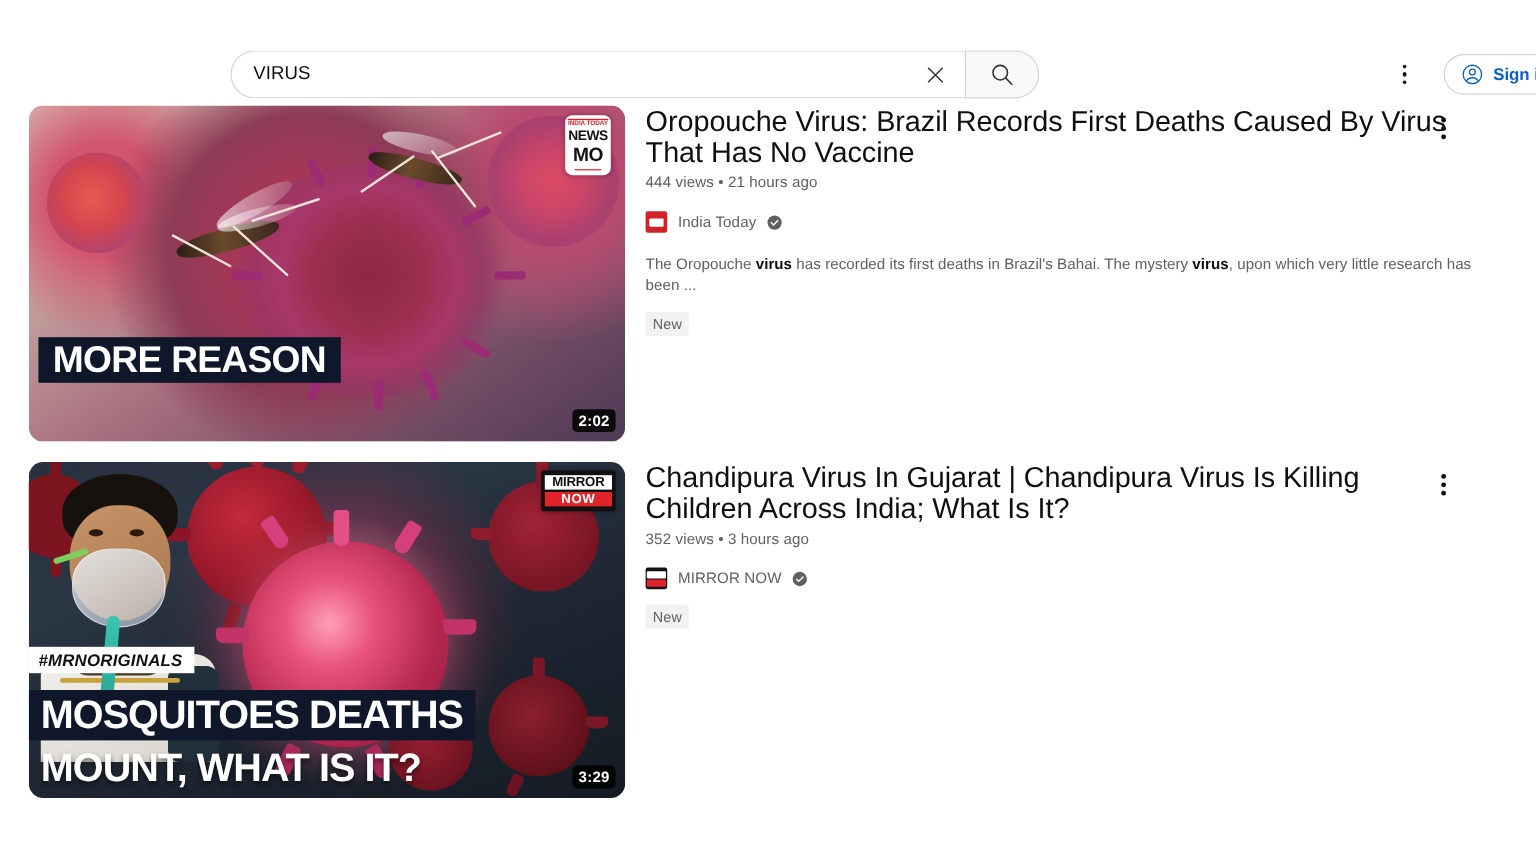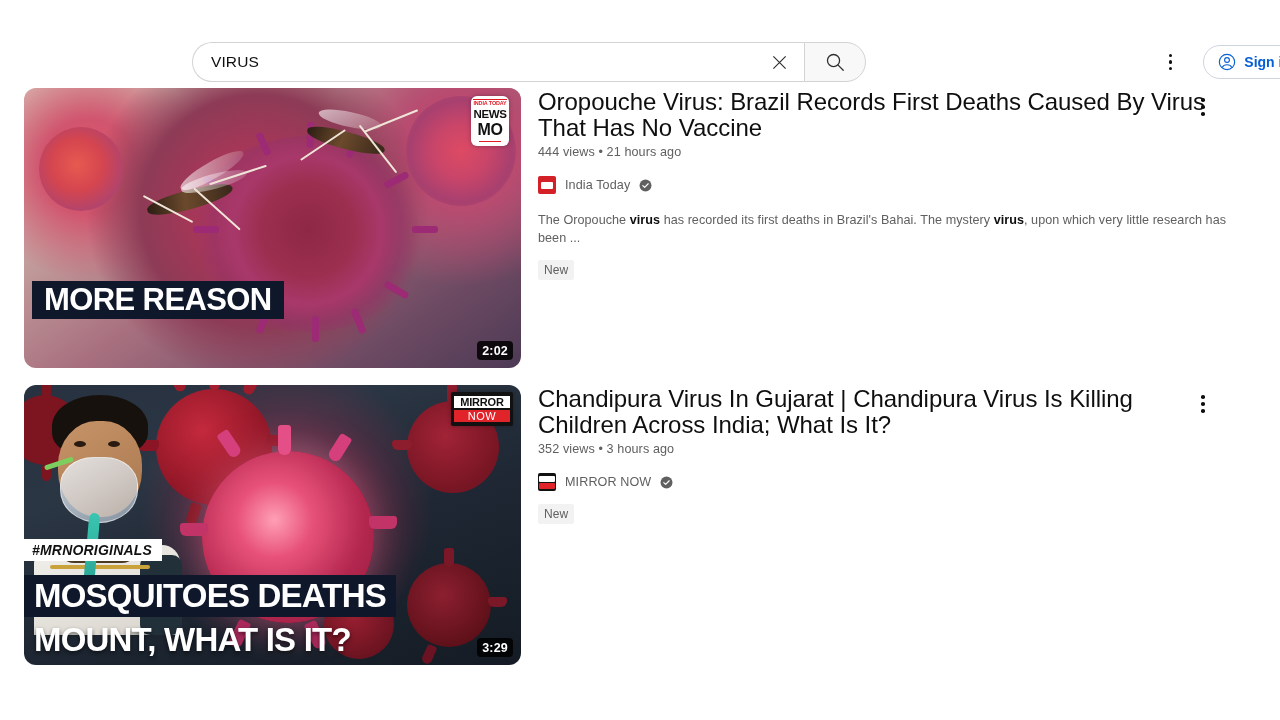--- a/index.html
+++ b/index.html
@@ -395,21 +395,21 @@
           <div class="eye" style="left:46px"></div>
           <div class="eye" style="left:80px"></div>
           <div class="strap"></div>
           <div class="mask"></div>
           <div class="tube"></div>
         </div>
       </div>
 
       <div class="newsmo" style="width:62px;height:34px;right:8px;top:7px;background:#111;border-radius:2px;padding:3px;justify-content:center;gap:2px;">
         <div style="background:#fff;color:#111;font-size:11px;font-weight:bold;line-height:12px;width:100%;text-align:center;letter-spacing:-.2px">MIRROR</div>
-        <div style="background:#e1232a;color:#fff;font-size:11px;font-weight:normal;line-height:12px;width:100%;text-align:center;letter-spacing:.5px">NOW</div>
+        <div style="background:#e1232a;color:#fff;font-size:11px;font-weight:bold;line-height:12px;width:100%;text-align:center;letter-spacing:.5px">NOW</div>
       </div>
 
       <div class="tag-hash">#MRNORIGINALS</div>
       <div class="ovl-red" style="left:0;bottom:48px;height:42px;padding:0 10px;font-size:33px;letter-spacing:-.8px">MOSQUITOES DEATHS</div>
       <div class="ovl-plain" style="left:10px;bottom:6px;font-size:33px;letter-spacing:-.8px">MOUNT, WHAT IS IT?</div>
 
       <div class="duration">3:29</div>
     </div>
 
     <div class="meta">

